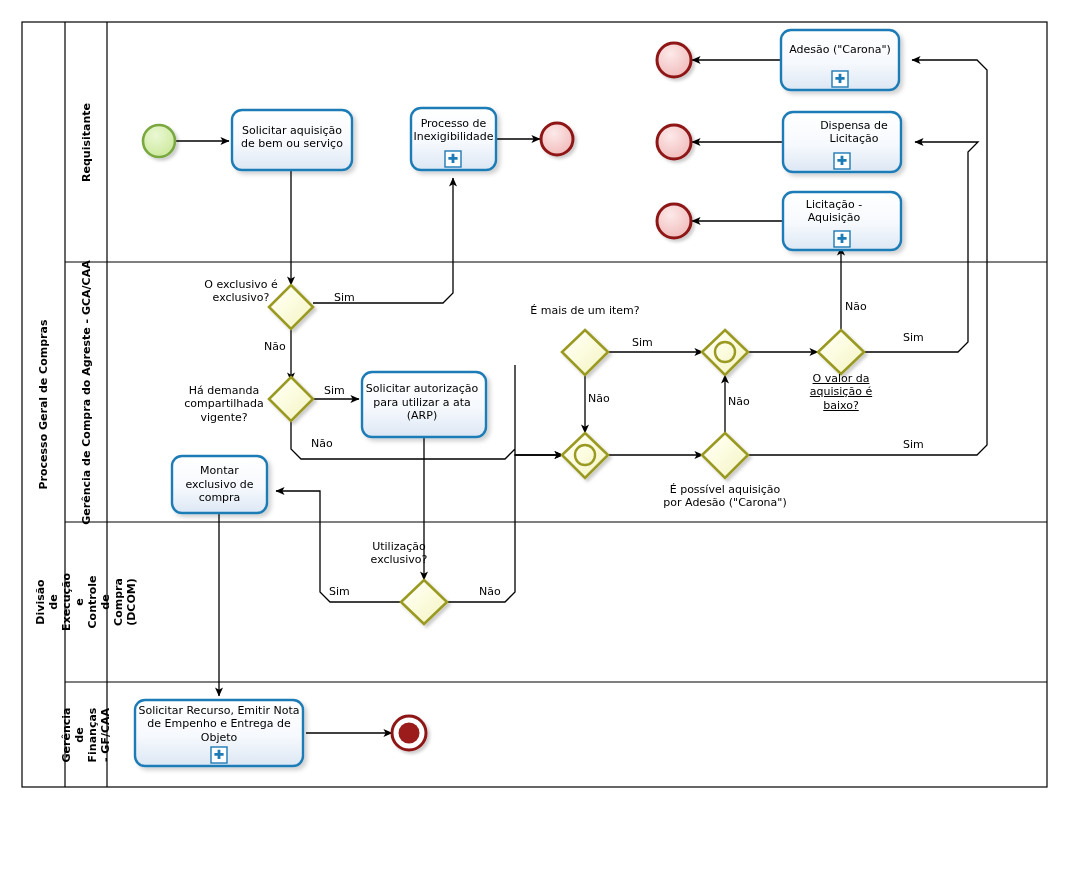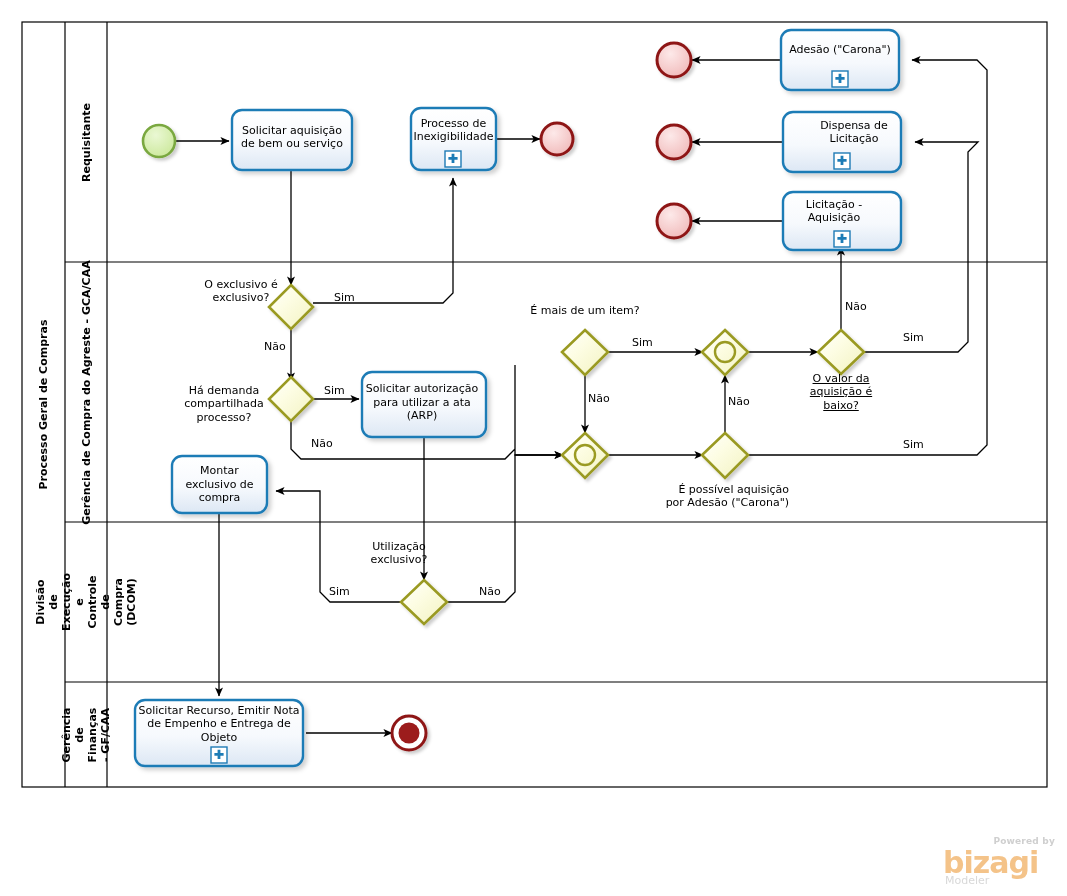--- a/index.html
+++ b/index.html
@@ -249,42 +249,37 @@
 <div class="shapelabel" style="left:783px;top:196px;width:102px;height:30px;">Licitação  - Aquisição</div>
 
 <div class="shapelabel" style="left:364px;top:374px;width:116px;height:57px;">Solicitar autorização para utilizar a ata (ARP)</div>
 
 <div class="shapelabel" style="left:173px;top:458px;width:93px;height:53px;">Montar exclusivo de compra</div>
 
 <div class="shapelabel" style="left:136px;top:704px;width:166px;height:40px;">Solicitar Recurso, Emitir Nota de Empenho e Entrega de Objeto</div>
 
 <div class="shapelabel" style="left:186px;top:276px;width:110px;height:30px;">O exclusivo é exclusivo?</div>
 
-<div class="shapelabel" style="left:180px;top:382px;width:88px;height:44px;">Há demanda compartilhada processo?</div>
+<div class="shapelabel" style="left:180px;top:382px;width:88px;height:44px;">Há demanda compartilhada vigente?</div>
 
 <div class="shapelabel" style="left:530px;top:296px;width:110px;height:30px;text-align:center;">É mais de um item?</div>
 
-<div class="shapelabel" style="left:661px;top:474px;width:128px;height:44px;text-align:right;">É possível aquisição por Adesão  ("Carona")</div>
+<div class="shapelabel" style="left:661px;top:474px;width:128px;height:44px;">É possível aquisição por Adesão  ("Carona")</div>
 
 <div class="shapelabel" style="left:794px;top:370px;width:94px;height:44px;text-decoration:underline;">O valor da aquisição é baixo?</div>
 
 <div class="shapelabel" style="left:344px;top:538px;width:110px;height:30px;">Utilização exclusivo?</div>
 
 <div class="flowlabel" style="left:334px;top:291px;">Sim</div>
 <div class="flowlabel" style="left:264px;top:340px;">Não</div>
 <div class="flowlabel" style="left:324px;top:384px;">Sim</div>
 <div class="flowlabel" style="left:311px;top:437px;">Não</div>
 <div class="flowlabel" style="left:632px;top:336px;">Sim</div>
 <div class="flowlabel" style="left:588px;top:392px;">Não</div>
 <div class="flowlabel" style="left:728px;top:395px;">Não</div>
 <div class="flowlabel" style="left:845px;top:300px;">Não</div>
 <div class="flowlabel" style="left:903px;top:331px;">Sim</div>
 <div class="flowlabel" style="left:903px;top:438px;">Sim</div>
 <div class="flowlabel" style="left:329px;top:585px;">Sim</div>
 <div class="flowlabel" style="left:479px;top:585px;">Não</div>
 
-<div class="bizagi">
-  <div class="bz-powered">Powered by</div>
-  <div class="bz-name">bizagi</div>
-  <div class="bz-sub">Modeler</div>
-</div>
 
 </div>
 
 </body></html>

